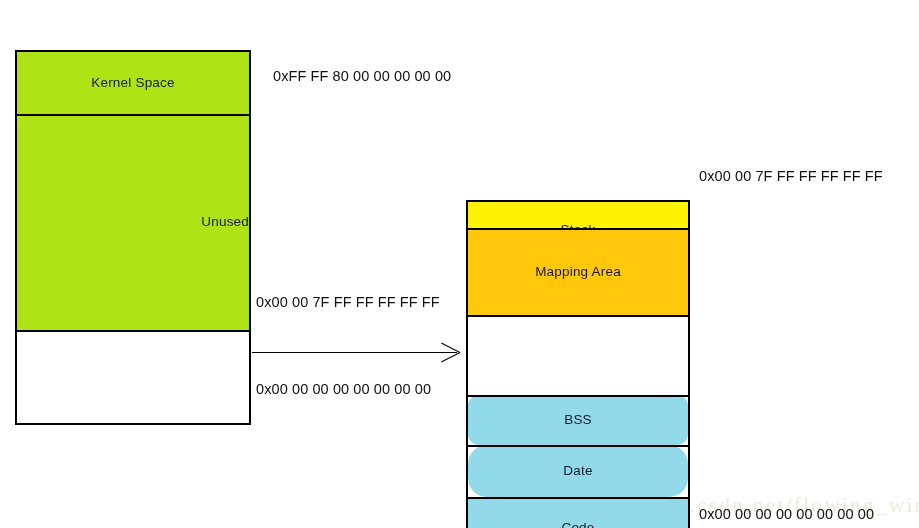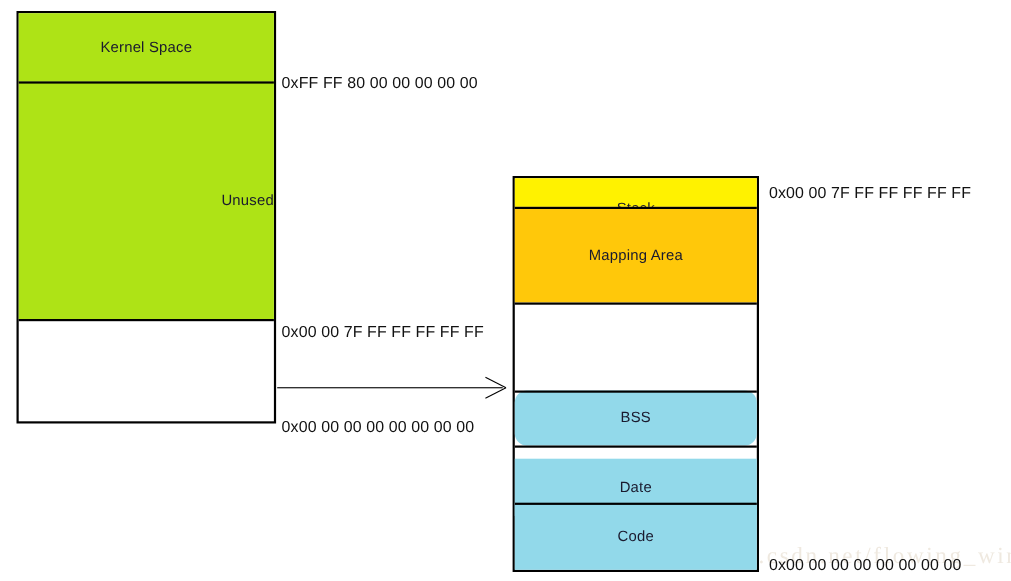--- a/index.html
+++ b/index.html
@@ -13,20 +13,21 @@
     height: 528px;
     background: #ffffff;
     overflow: hidden;
     font-family: "Liberation Sans", sans-serif;
   }
   .mem-col {
     position: absolute;
     box-sizing: border-box;
     border: 2px solid #000000;
     border-top-width: 2px;
+    margin-top: 40px;
   }
   .seg {
     position: absolute;
     left: 0;
     right: 0;
     box-sizing: border-box;
     display: flex;
     align-items: center;
     justify-content: center;
   }
@@ -103,21 +104,21 @@
     <div class="seg" style="top:62px; height:216px; background:#AEE316;justify-content:flex-end;">
       <span class="seg-label">Unused</span>
     </div>
 
 
     <div class="divider" style="top:62px;"></div>
     <div class="divider" style="top:278px;"></div>
   </div>
 
 
-  <div class="addr" style="left:256px; top:69px;">0xFF FF 80 00 00 00 00 00</div>
+  <div class="addr" style="left:273px; top:69px;">0xFF FF 80 00 00 00 00 00</div>
 
   <div class="addr" style="left:256px; top:295px;">0x00 00 7F FF FF FF FF FF</div>
 
   <div class="addr" style="left:256px; top:382px;">0x00 00 00 00 00 00 00 00</div>
 
   <div class="arrow-line" style="left:252px; top:352px; width:205px;"></div>
   <div class="arrow-head" style="left:459px; top:352px;"></div>
 
   <div class="mem-col" id="right-col" style="left:466px; top:160px; width:224px; height:360px;">
 
@@ -127,21 +128,21 @@
 
     <div class="seg" style="top:26px; height:87px; background:#FFC80A;">
       <span class="seg-label">Mapping Area</span>
     </div>
 
 
     <div class="seg" style="top:193px; height:50px; background:#92D9EA;border-radius:11px;">
       <span class="seg-label">BSS</span>
     </div>
 
-    <div class="seg" style="top:255px; height:52px; background:#92D9EA;">
+    <div class="seg" style="top:243px; height:52px; background:#92D9EA;border-radius:19px;">
       <span class="seg-label">Date</span>
     </div>
 
     <div class="seg" style="top:295px; height:61px; background:#92D9EA;">
       <span class="seg-label">Code</span>
     </div>
 
     <div class="divider" style="top:26px;"></div>
     <div class="divider" style="top:113px;"></div>
     <div class="divider" style="top:193px;"></div>

